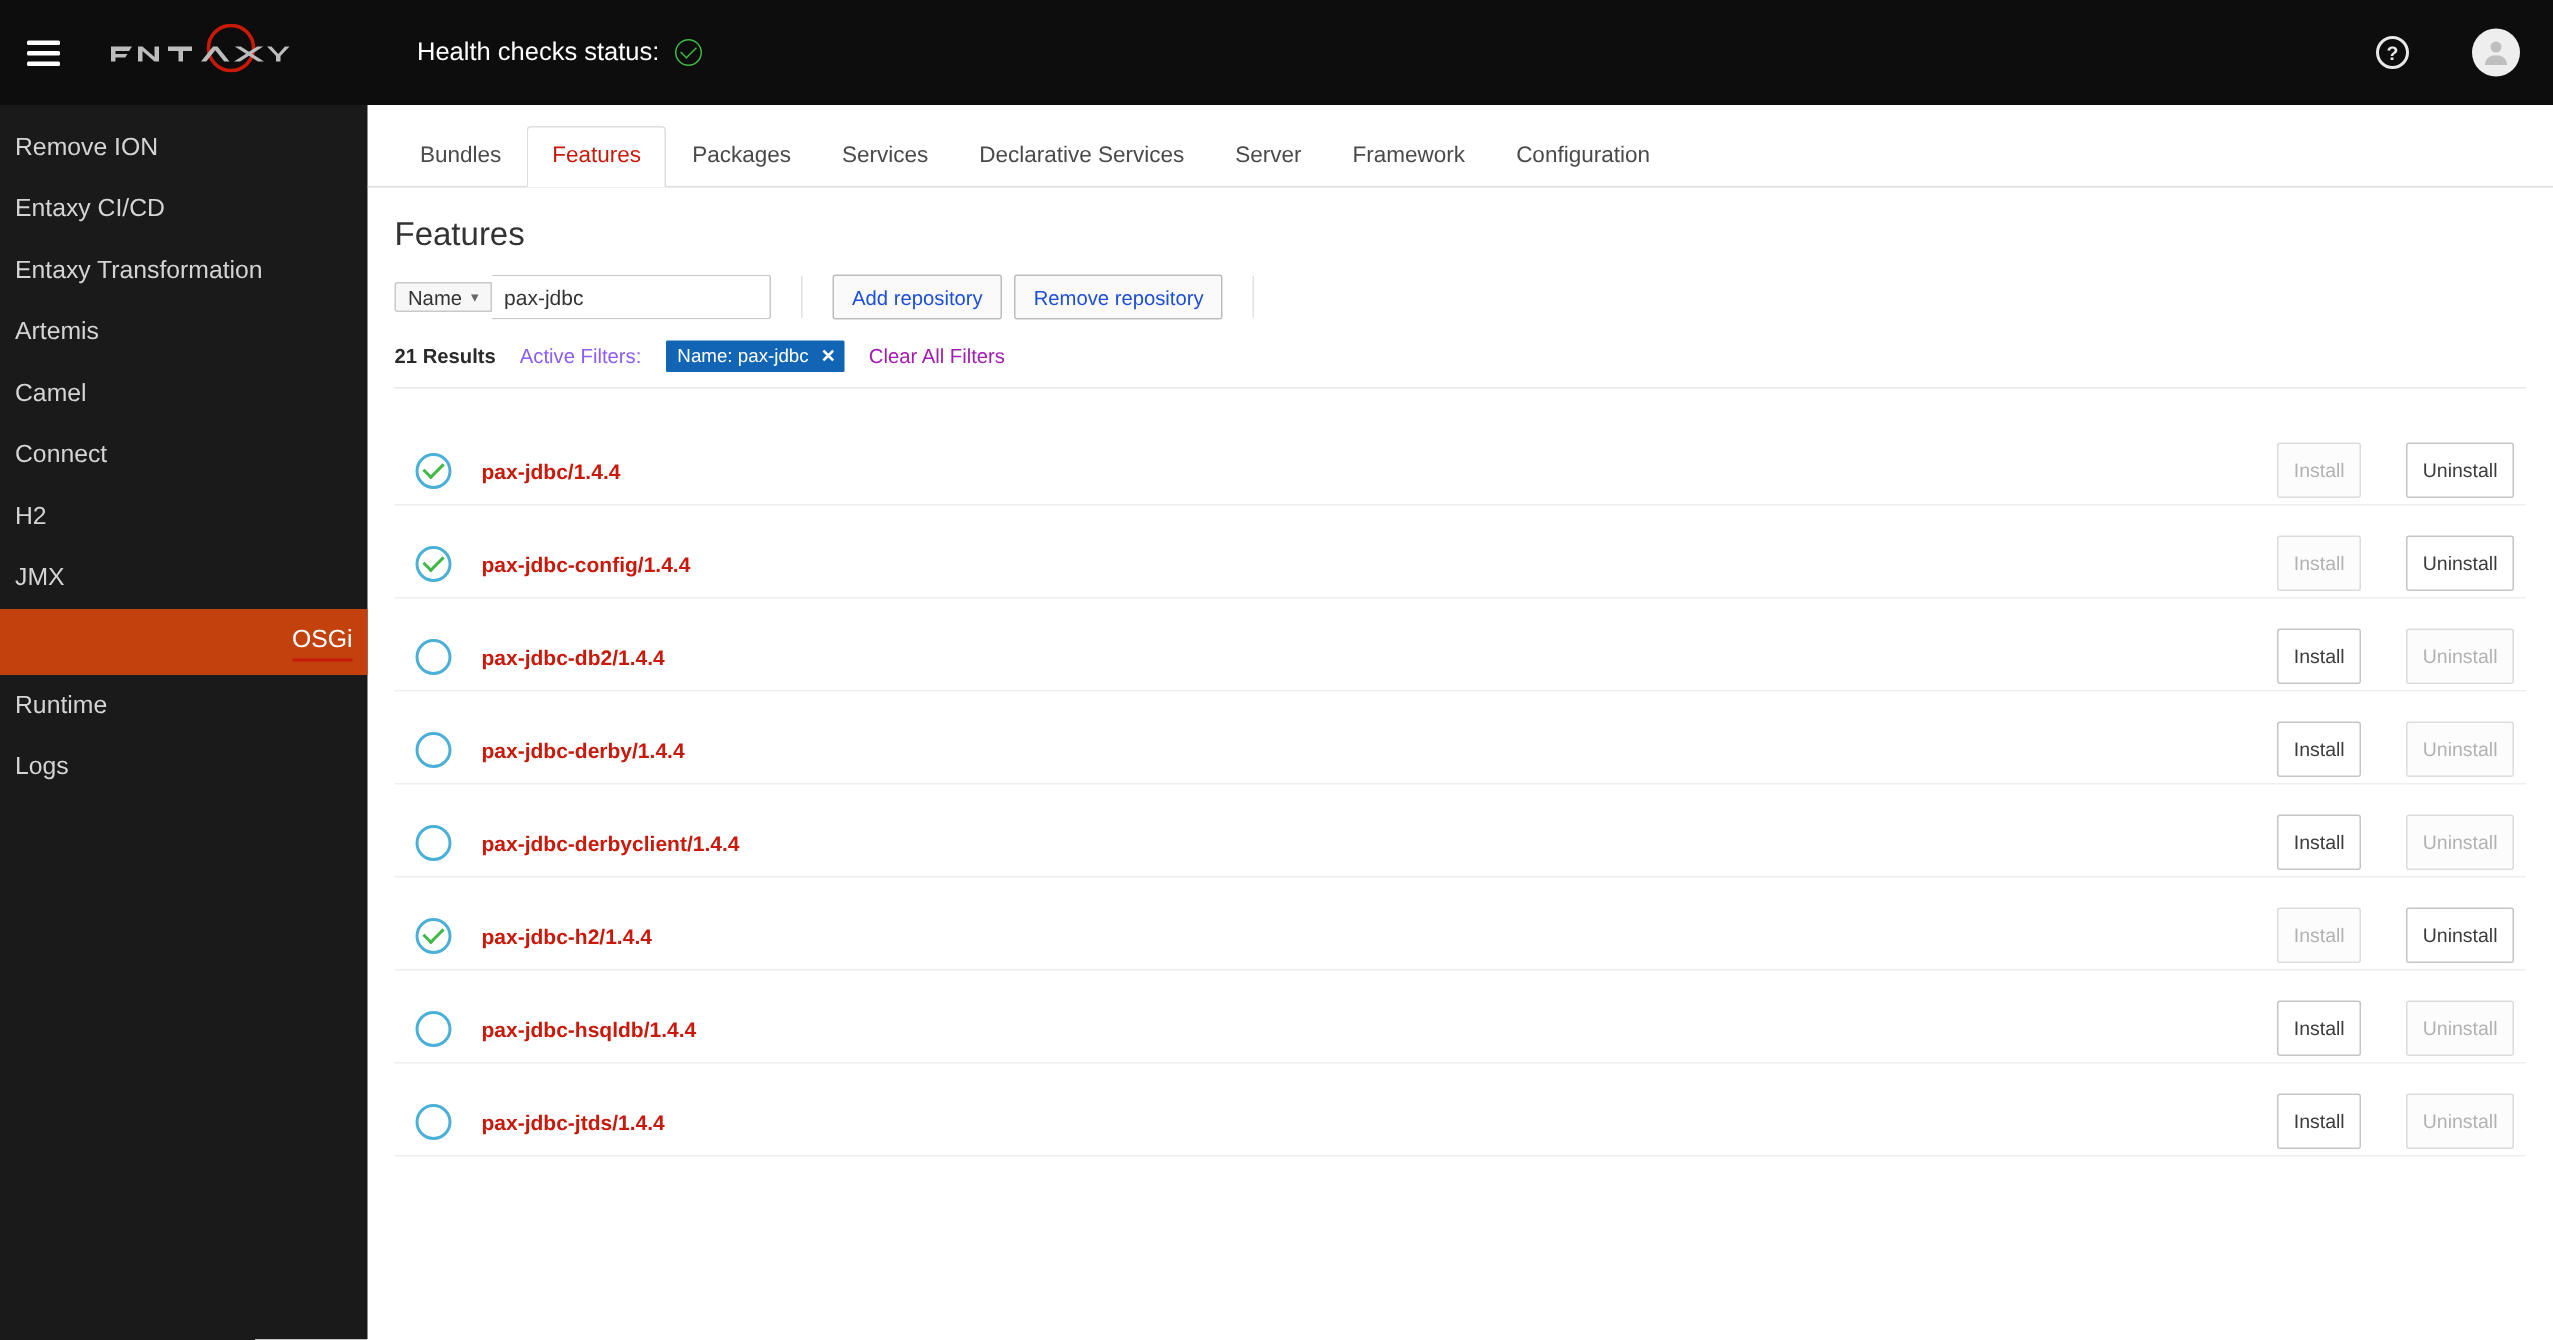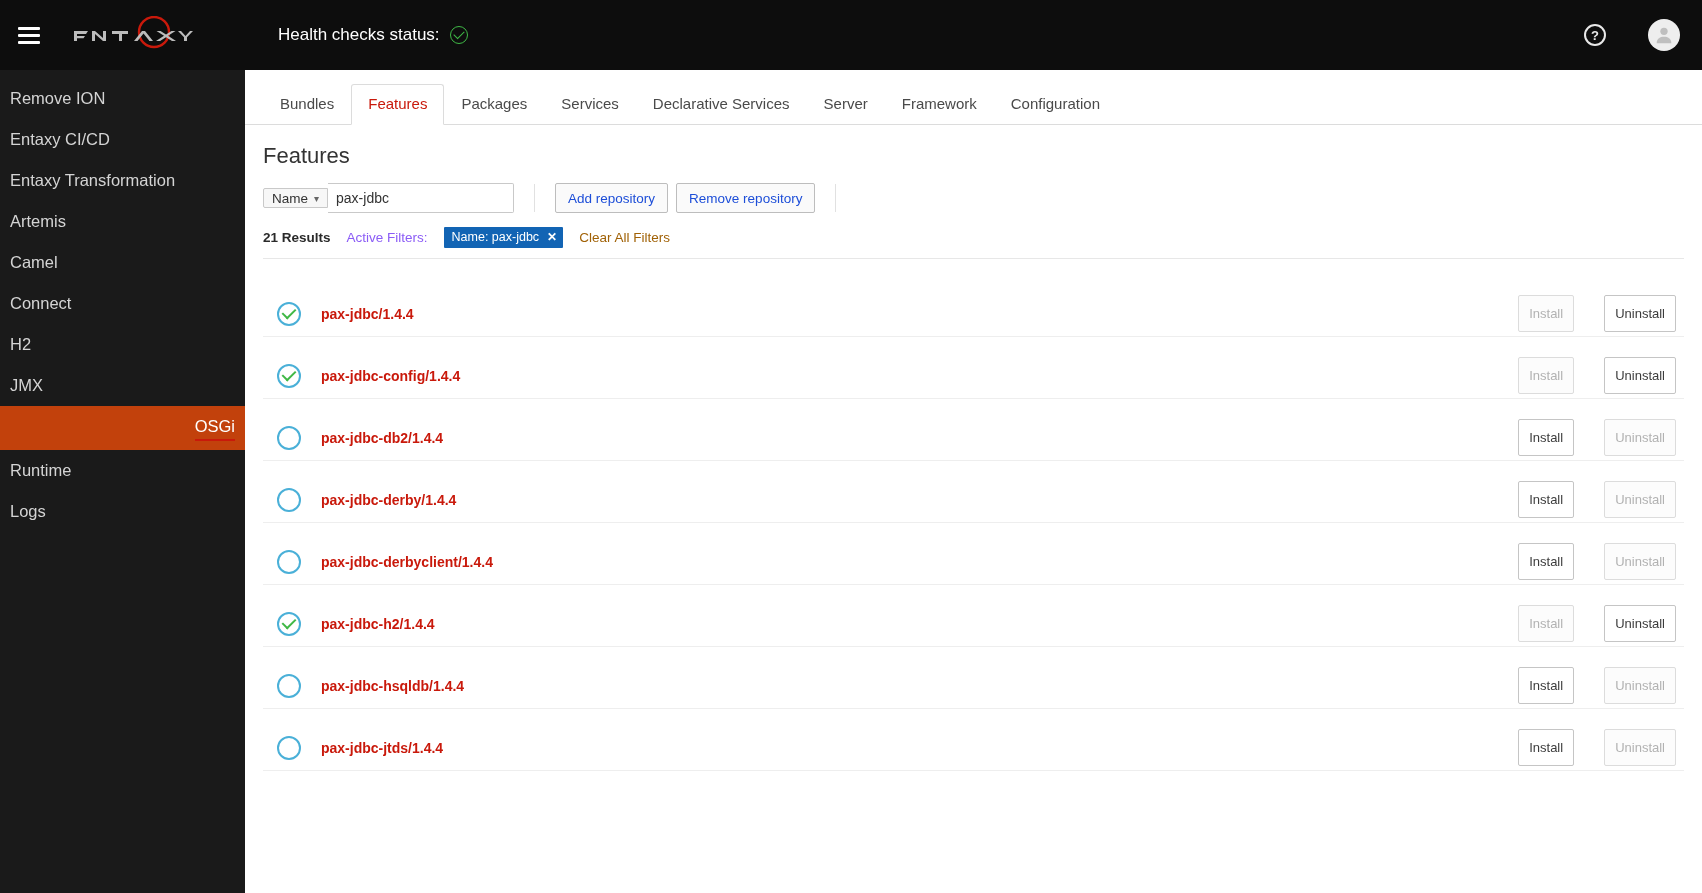--- a/index.html
+++ b/index.html
@@ -121,21 +121,21 @@
     font-size: 13.5px;
   }
   .results-count { font-weight: 700; color: #2a2a2a; }
   .results-row .muted { color: #8b5cf6; }
   .chip {
     background: #1264b4; color: #fff; padding: 3px 6px 4px 8px;
     display: inline-flex; align-items: center; gap: 8px; font-size: 12.5px;
     border-radius: 1px;
   }
   .chip .chip-x { font-weight: 700; cursor: pointer; font-size: 12px; }
-  .clear-link { color: #a16207; text-decoration: none; cursor: pointer; }
+  .clear-link { color: #a21caf; text-decoration: none; cursor: pointer; }
 
   
   .feature-list { margin-top: 16px; }
   .feature-row {
     display: flex; align-items: center; gap: 20px;
     padding: 20px 8px 4px 14px;
     border-bottom: 1px solid #eee;
   }
   .status-circle {
     width: 24px; height: 24px; border: 2px solid #4ab0d8; border-radius: 50%;

